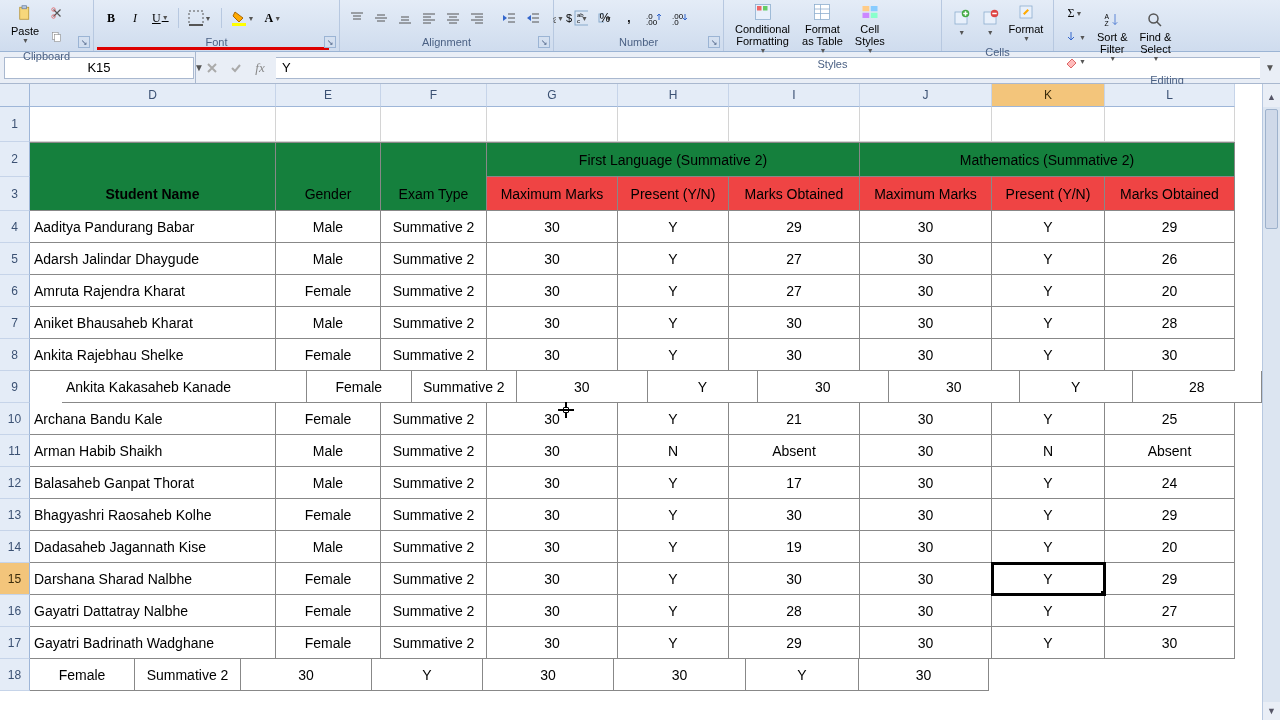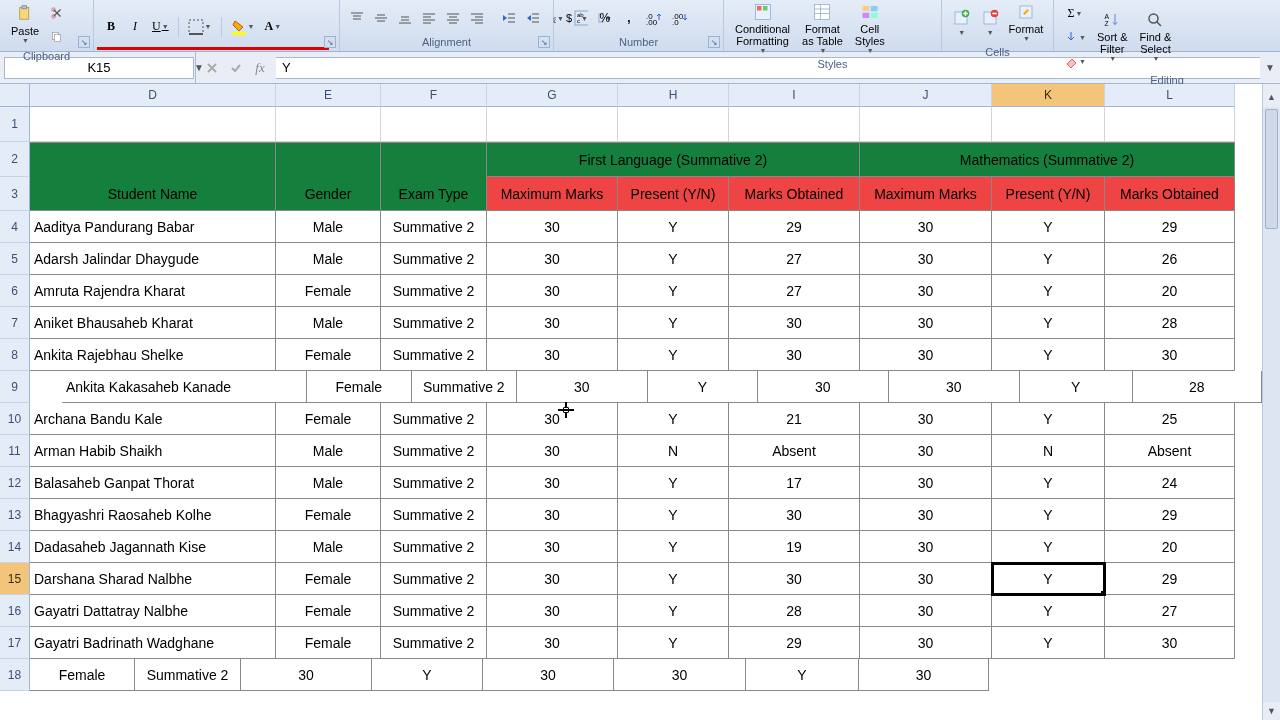--- a/index.html
+++ b/index.html
@@ -119,20 +119,21 @@
             <rect x="1" y="13" width="14" height="3" fill="#ffff00"></rect>
           </svg>
           <span class="dd-arrow">▼</span>
         </div>
       <div class="rb-btn">
           <span style="font-weight:bold;font-family:'Times New Roman';color:#000">A</span>
           <span style="position:absolute;bottom:1px;left:3px;right:10px;height:3px;background:#d00"></span>
           <span class="dd-arrow">▼</span>
         </div>
     </div>
+    <div class="ribbon-group-label">Font</div>
     <div class="dialog-launcher">↘</div>
   </div>
 
   <div class="ribbon-group" style="width:214px">
     <div class="ribbon-buttons">
       <div class="rb-col">
         <div style="display:flex;gap:2px">
           <div class="rb-btn">
               <svg width="14" height="14">
                 <line x1="1" y1="2" x2="13" y2="2" stroke="#555"></line>
@@ -435,21 +436,21 @@
         <div class="cell " style="width: 130px; height: 100%;"></div>
       </div>
       <div class="cell-row" style="height: 35px;">
         <div class="cell hdr-pink data-border-top" style="width: 246px; height: 100%; border-bottom: none;"></div>
         <div class="cell hdr-pink data-border-top" style="width: 105px; height: 100%; border-bottom: none;"></div>
         <div class="cell hdr-pink data-border-top" style="width: 106px; height: 100%; border-bottom: none;"></div>
         <div class="cell hdr-pink data-border-top" style="width: 373px; height: 100%;">First Language (Summative 2)</div>
         <div class="cell hdr-pink data-border-top" style="width: 375px; height: 100%; text-align: right;">Mathematics (Summative 2)</div>
       </div>
       <div class="cell-row" style="height: 34px;">
-        <div class="cell hdr-pink" style="width: 246px; height: 100%;">Student Name</div>
+        <div class="cell hdr-pink" style="width: 246px; height: 100%; font-weight: bold;">Student Name</div>
         <div class="cell hdr-pink" style="width: 105px; height: 100%;">Gender</div>
         <div class="cell hdr-pink" style="width: 106px; height: 100%;">Exam Type</div>
         <div class="cell hdr-blue" style="width: 131px; height: 100%;">Maximum Marks</div>
         <div class="cell hdr-blue" style="width: 111px; height: 100%;">Present (Y/N)</div>
         <div class="cell hdr-blue" style="width: 131px; height: 100%;">Marks Obtained</div>
         <div class="cell hdr-blue" style="width: 132px; height: 100%;">Maximum Marks</div>
         <div class="cell hdr-blue" style="width: 113px; height: 100%;">Present (Y/N)</div>
         <div class="cell hdr-blue" style="width: 130px; height: 100%;">Marks Obtained</div>
       </div>
       <div class="cell-row" style="height: 32px;">

